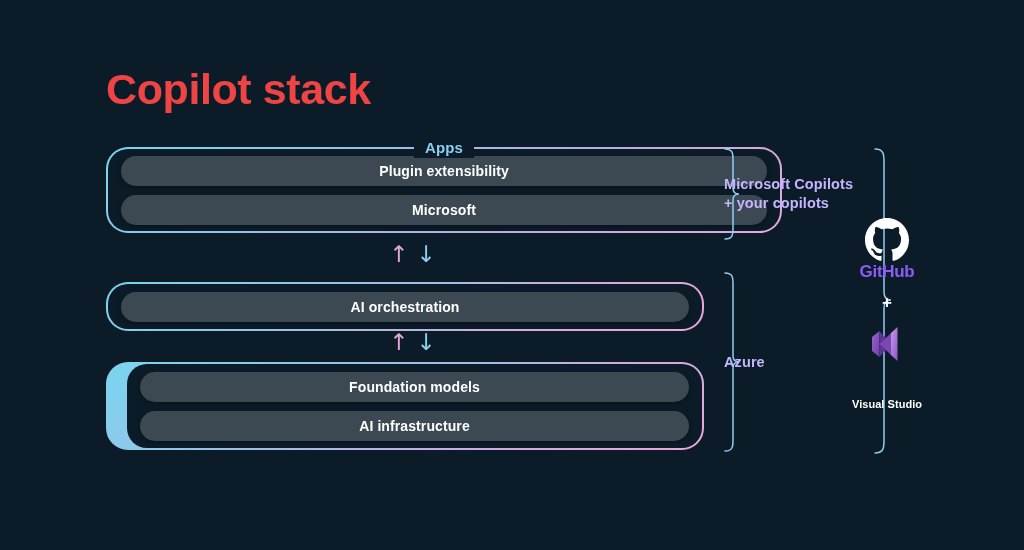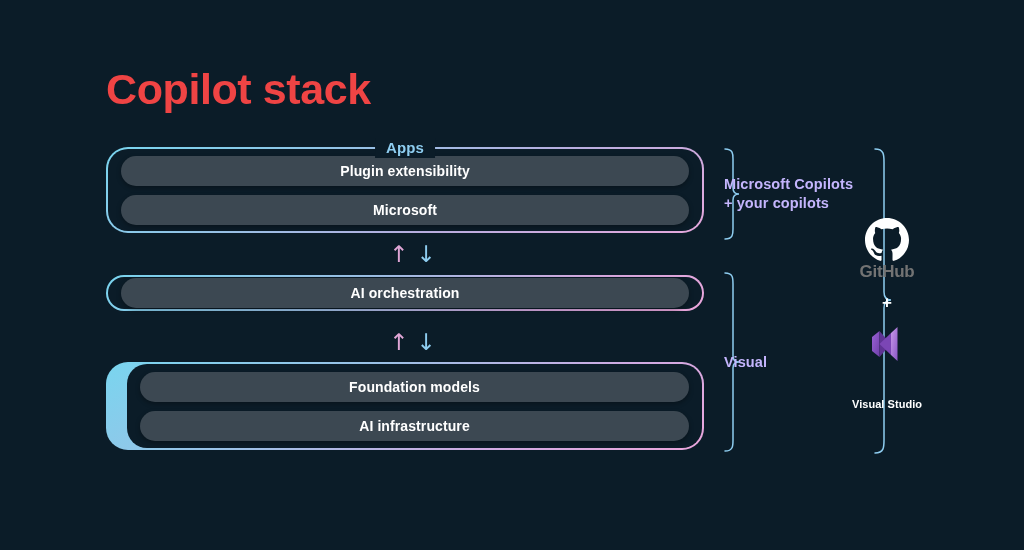--- a/index.html
+++ b/index.html
@@ -55,29 +55,29 @@
     justify-content: center;
     align-items: center;
     gap: 9px;
     padding: 0 13px;
     position: relative;
   }
 
   #box-apps {
     left: 106px;
     top: 147px;
-    width: 598px;
+    width: 676px;
     height: 86px;
     background: linear-gradient(150deg, #79d5ef 0%, #8fc6e8 28%, #b8aee0 62%, #e6a8dd 100%);
   }
   #box-orchestration {
     left: 106px;
-    top: 275px;
+    top: 282px;
     width: 598px;
-    height: 36px;
+    height: 49px;
     background: linear-gradient(150deg, #79d5ef 0%, #9cc0e6 40%, #d7a9e0 75%, #eba6dc 100%);
   }
   #box-foundation {
     left: 106px;
     top: 362px;
     width: 598px;
     height: 88px;
     background: linear-gradient(150deg, #79d5ef 0%, #9cc0e6 38%, #cfaae2 70%, #eba6dc 100%);
     padding-left: 21px;
   }
@@ -162,21 +162,21 @@
     flex-direction: column;
     align-items: center;
   }
   #github-logo-wrap {
     display: flex;
     flex-direction: column;
     align-items: center;
   }
   #github-mark { display: block; }
   #github-wordmark {
-    color: #737373;
+    color: #8b5cf6;
     font-size: 17px;
     font-weight: 800;
     letter-spacing: -0.3px;
     margin-top: 1px;
     line-height: 18px;
   }
   #tools-plus {
     color: #ffffff;
     font-size: 17px;
     font-weight: 700;
@@ -245,21 +245,21 @@
 
   <div class="side-label" id="label-copilots">Microsoft Copilots
 + your copilots</div>
 
   <div class="bracket" id="bracket-azure">
     <svg width="20" height="180" viewBox="0 0 20 180" fill="none">
       <path d="M3 1 C11 1 11 6 11 12 L11 84 C11 89 14 90 17 90 C14 90 11 91 11 96 L11 168 C11 174 11 179 3 179" stroke="#8ecdf0" stroke-width="1.5" fill="none" stroke-linecap="round"></path>
     </svg>
   </div>
 
-  <div class="side-label" id="label-azure">Visual</div>
+  <div class="side-label" id="label-azure">Azure</div>
 
   <div class="bracket" id="bracket-tools">
     <svg width="22" height="306" viewBox="0 0 22 306" fill="none">
       <path d="M3 1 C12 1 12 7 12 14 L12 144 C12 150 15 152 19 152 C15 152 12 154 12 160 L12 292 C12 299 12 305 3 305" stroke="#8ecdf0" stroke-width="1.5" fill="none" stroke-linecap="round"></path>
     </svg>
   </div>
 
   <div id="tools-column">
 
     <div id="github-logo-wrap">

